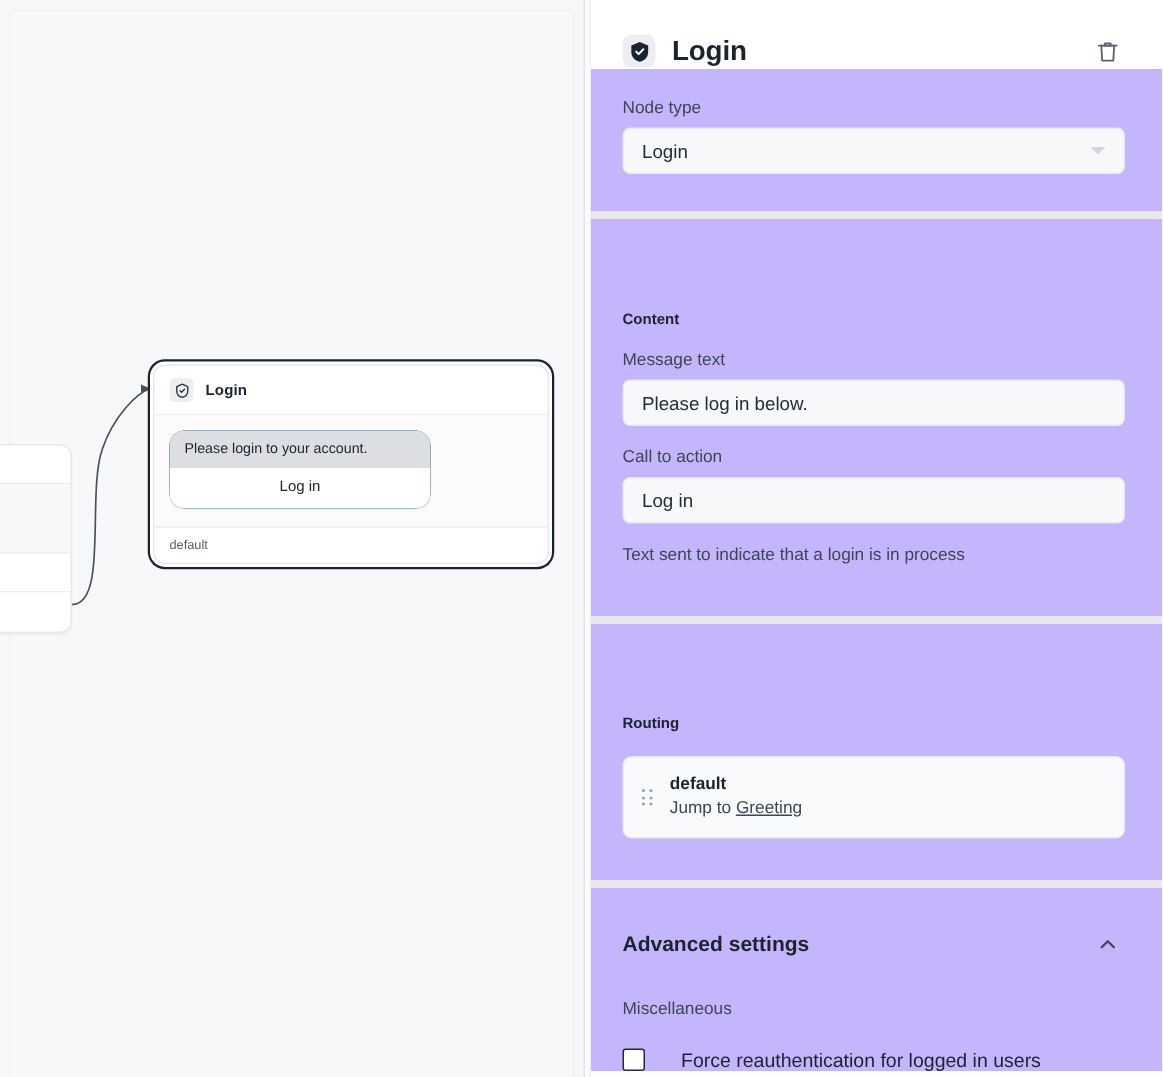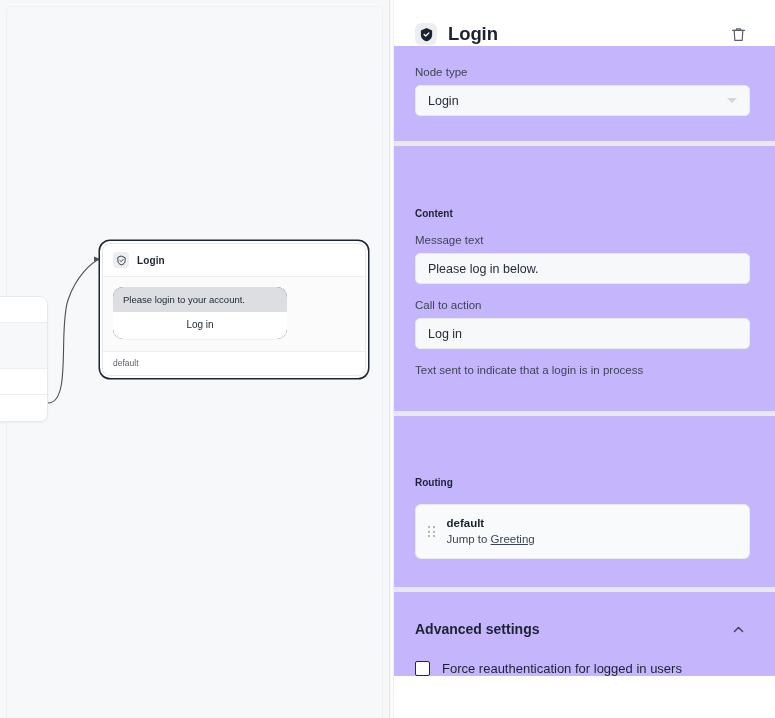--- a/index.html
+++ b/index.html
@@ -231,21 +231,21 @@
   .adv-head {
     display: flex; align-items: center;
     cursor: pointer;
   }
   .adv-title { flex:1; font-size: 14px; font-weight: bold; color:#1b2330; }
   .chev {
     width: 24px; height: 24px;
     display:flex; align-items:center; justify-content:center;
   }
   .misc-label { font-size: 11.5px; color:#3d4654; }
-  .check-row { display:flex; align-items:center; gap:12px; cursor:pointer; }
+  .check-row { display:flex; align-items:center; gap:24px; cursor:pointer; }
   .checkbox {
     width: 15px; height: 15px;
     border: 1.6px solid #232b37;
     border-radius: 2px;
     background: #fff;
     flex: none;
   }
   .check-text { font-size: 13px; color:#1b2330; }
 </style>
 </head>
@@ -370,20 +370,21 @@
     <div class="section" style="padding-top:25px;">
       <div class="adv-head">
         <span class="adv-title">Advanced settings</span>
         <span class="chev">
           <svg width="15" height="15" viewBox="0 0 24 24" fill="none" stroke="#3d4654" stroke-width="2.4" stroke-linecap="round" stroke-linejoin="round">
             <path d="M5.5 15.2 12 8.8l6.5 6.4"></path>
           </svg>
         </span>
       </div>
 
+      <div style="margin-top:26px;" class="misc-label">Miscellaneous</div>
 
       <div class="check-row" style="margin-top:20px;">
         <span class="checkbox"></span>
         <span class="check-text">Force reauthentication for logged in users</span>
       </div>
     </div>
   </div>
 </div>
 
 </body></html>

